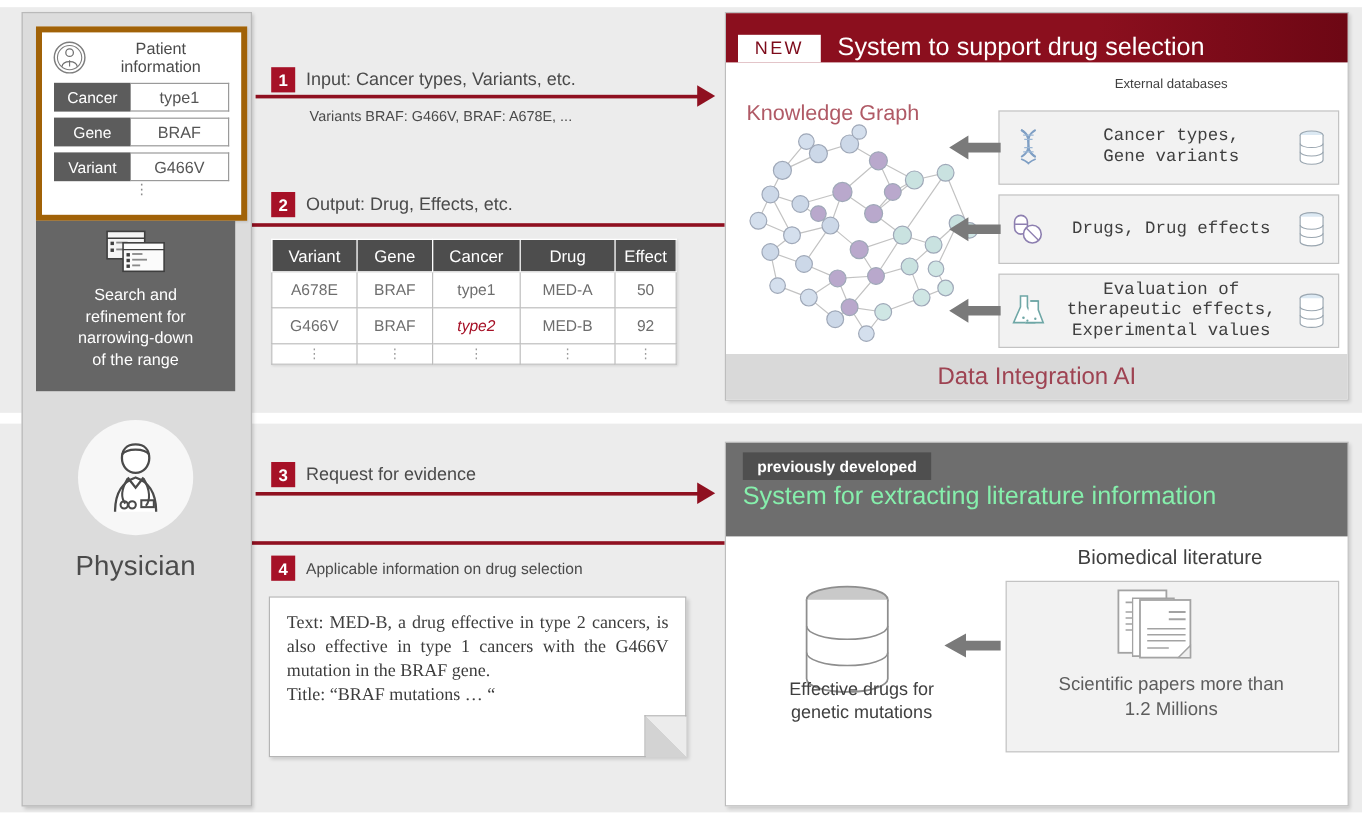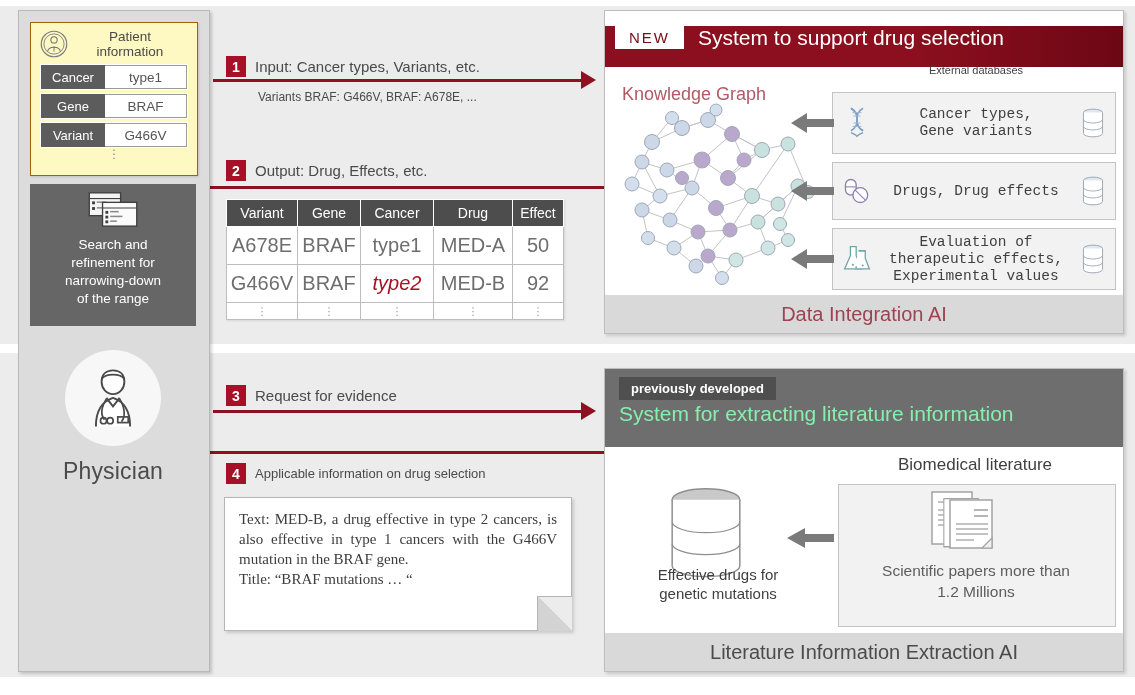--- a/index.html
+++ b/index.html
@@ -21,21 +21,21 @@
 
   
   #left-col{
     position:absolute;left:18px;top:10px;width:190px;height:660px;
     background:#dcdcdc;border:1px solid #b9b9b9;
     box-shadow:2px 2px 3px rgba(0,0,0,.18);
     z-index:3;
   }
   #patient-card{
     position:absolute;left:30px;top:22px;width:166px;height:152px;
-    background:#fef9c3;border:1px solid #a16207;z-index:5;
+    background:#ffffff;border:5px solid #a16207;z-index:5;
     box-shadow:1px 1px 2px rgba(0,0,0,.12);
   }
   .pc-head{display:flex;align-items:center;padding:6px 6px 2px 8px;}
   .pc-head .ico{width:30px;height:30px;flex:0 0 30px;}
   .pc-title{
     flex:1;text-align:center;font-size:13.5px;line-height:15px;color:#4a4a4a;
   }
   .pc-row{
     display:flex;margin:3px 9px 0 9px;height:24px;border:1px solid #fff;
   }
@@ -97,21 +97,21 @@
   
   #result-table{
     position:absolute;left:226px;top:199px;z-index:4;border-collapse:collapse;
     background:#fff;box-shadow:1px 1px 2px rgba(0,0,0,.10);
   }
   #result-table th{
     background:#4d4d4d;color:#fff;font-size:14px;font-weight:normal;
     padding:5px 0;border:1px solid #fff;
   }
   #result-table td{
-    border:1px solid #bdbdbd;color:#6e6e6e;font-size:20px;text-align:center;
+    border:1px solid #bdbdbd;color:#6e6e6e;font-size:13px;text-align:center;
     padding:7px 0;background:#fff;
   }
   #result-table td.hl{color:#a61127;font-style:italic;}
   #result-table td.dots{color:#9a9a9a;font-size:11px;padding:3px 0;line-height:10px;}
   .cw1{width:70px}.cw2{width:62px}.cw3{width:72px}.cw4{width:78px}.cw5{width:50px}
 
   
   #note{
     position:absolute;left:224px;top:497px;width:348px;height:134px;
     background:#fff;border:1px solid #b5b5b5;z-index:4;
@@ -128,21 +128,21 @@
 
   
   .panel{position:absolute;background:#fff;border:1px solid #bdbdbd;z-index:3;
          box-shadow:2px 2px 3px rgba(0,0,0,.15);}
   #panel-top{left:604px;top:10px;width:518px;height:322px;}
   #panel-bot{left:604px;top:368px;width:518px;height:302px;}
 
   .panel-head-red{
     height:41px;background:#7d0a1a;
     background:linear-gradient(90deg,#8b0f1e 0%,#8b0f1e 60%,#6d0714 100%);
-    display:flex;align-items:flex-start;padding-left:10px;margin-top:15px;
+    display:flex;align-items:flex-end;padding-left:10px;
   }
   .badge-new{
     background:#fff;color:#7d0a1a;font-size:15px;letter-spacing:2px;
     padding:3px 14px;margin-right:14px;
   }
   .panel-head-red .ttl{color:#fff;font-size:21px;}
 
   .panel-head-gray{
     height:78px;background:#6e6e6e;padding:8px 0 0 14px;box-sizing:border-box;
   }
@@ -510,23 +510,20 @@
     <svg viewBox="0 0 44 26" width="44" height="26">
       <path d="M44 9 H17 V3 L1 13 L17 23 V17 H44 Z" fill="#7a7a7a"></path>
     </svg>
   </span>
 
   <div class="panel" id="panel-bot">
     <div class="panel-head-gray">
       <span class="badge-prev">previously developed</span>
       <div class="ttl">System for extracting literature information</div>
     </div>
-    <div class="panel-foot">
-      <span class="ft ft-gray">Literature Information Extraction AI</span>
-    </div>
   </div>
 
   <div id="lit-cap">Biomedical literature</div>
 
   <span id="db-cyl">
     <svg viewBox="0 0 100 105" width="92" height="96">
       <ellipse cx="50" cy="14" rx="37" ry="12" fill="#c9c9c9" stroke="#8e8e8e" stroke-width="1.6"></ellipse>
       <path d="M13 14 V86 a37 12 0 0 0 74 0 V14" fill="#fff" stroke="#8e8e8e" stroke-width="1.6"></path>
       <path d="M13 38 a37 12 0 0 0 74 0" fill="none" stroke="#8e8e8e" stroke-width="1.4"></path>
       <path d="M13 62 a37 12 0 0 0 74 0" fill="none" stroke="#8e8e8e" stroke-width="1.4"></path>

